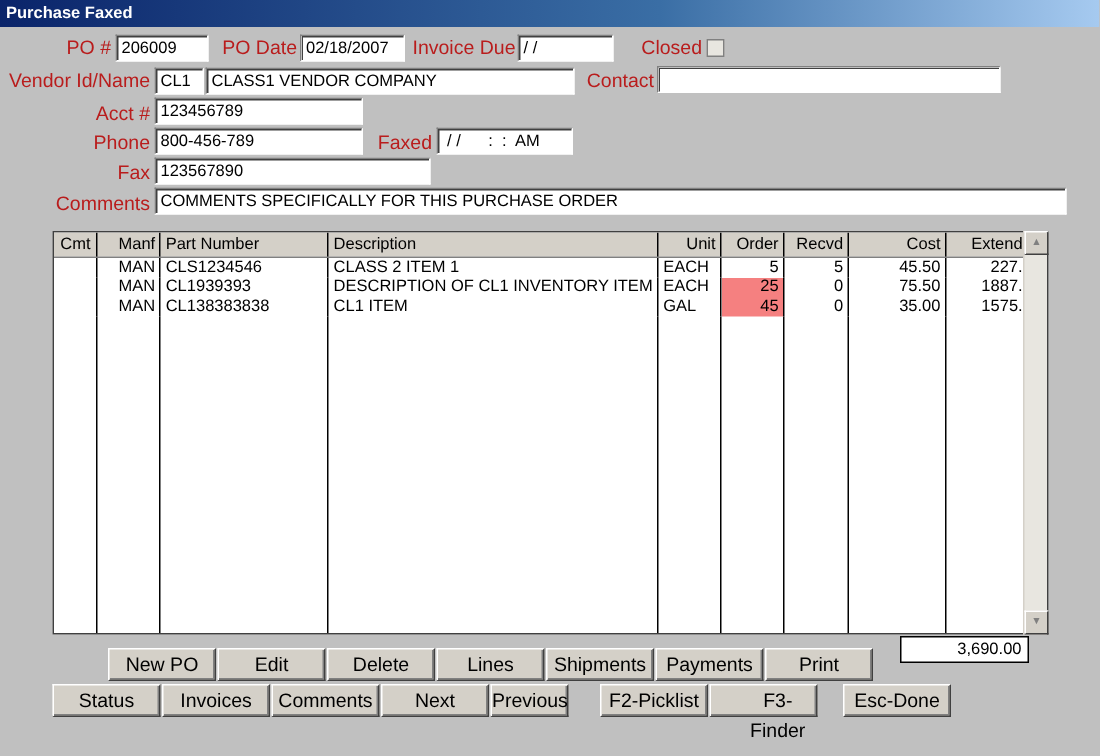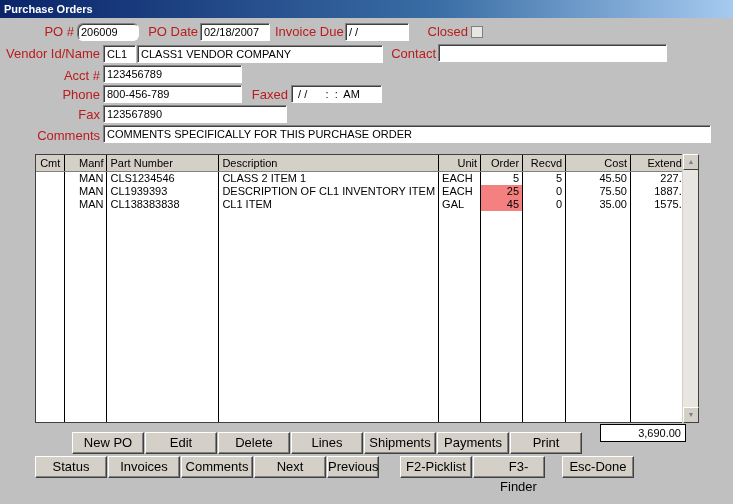--- a/index.html
+++ b/index.html
@@ -16,24 +16,24 @@
   .r{text-align:right;} .l{text-align:left;} .c{text-align:center;}
   .hl{background:#f58080;}
   .sb{position:absolute;left:682px;top:154px;width:16px;height:269px;background:#e8e6e0;border-left:1px solid #d4d0c8;box-sizing:border-box;}
   .sbbtn{position:absolute;left:0;width:16px;height:16px;background:#d4d0c8;border:1px solid #fff;border-right-color:#404040;border-bottom-color:#404040;box-sizing:border-box;font-size:7px;line-height:14px;text-align:center;color:#808080;}
   .total{position:absolute;left:600px;top:424px;width:86px;height:18px;background:#fff;border:1px solid #000;box-sizing:border-box;font-size:11px;text-align:right;padding-right:4px;line-height:16px;}
   .btn{position:absolute;height:22px;background:#d4d0c8;border:1px solid #fff;border-right-color:#404040;border-bottom-color:#404040;box-shadow:inset -1px -1px 0 #808080;box-sizing:border-box;font-size:13px;text-align:center;line-height:20px;font-family:"Liberation Sans",sans-serif;padding:0;cursor:default;}
 </style>
 </head>
 <body>
 
-<div class="titlebar">Purchase Orders</div>
+<div class="titlebar">Purchase Faxed</div>
 
 <span class="lbl" style="left:40px;top:24px;width:34px;">PO #</span>
-<div class="fld" style="left:77px;top:23px;width:62px;border-radius:6px;">206009</div>
+<div class="fld" style="left:77px;top:23px;width:62px;">206009</div>
 <span class="lbl" style="left:144px;top:24px;width:54px;">PO Date</span>
 <div class="fld" style="left:200px;top:23px;width:70px;">02/18/2007</div>
 <span class="lbl" style="left:275px;top:24px;width:66px;">Invoice Due</span>
 <div class="fld" style="left:345px;top:23px;width:64px;"> / /</div>
 <span class="lbl" style="left:422px;top:24px;width:46px;">Closed</span>
 <div class="chk" style="left:471px;top:26px;"></div>
 
 <span class="lbl" style="left:4px;top:46px;width:96px;">Vendor Id/Name</span>
 <div class="fld" style="left:103px;top:45px;width:33px;">CL1</div>
 <div class="fld" style="left:137px;top:45px;width:246px;">CLASS1 VENDOR COMPANY</div>

